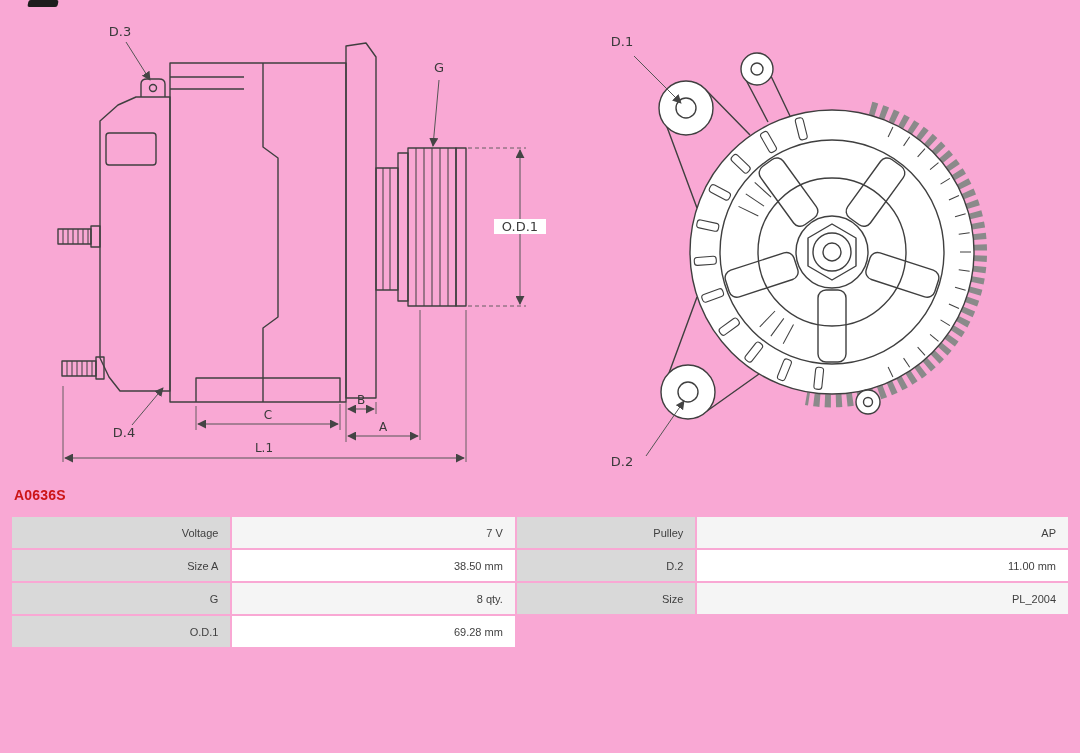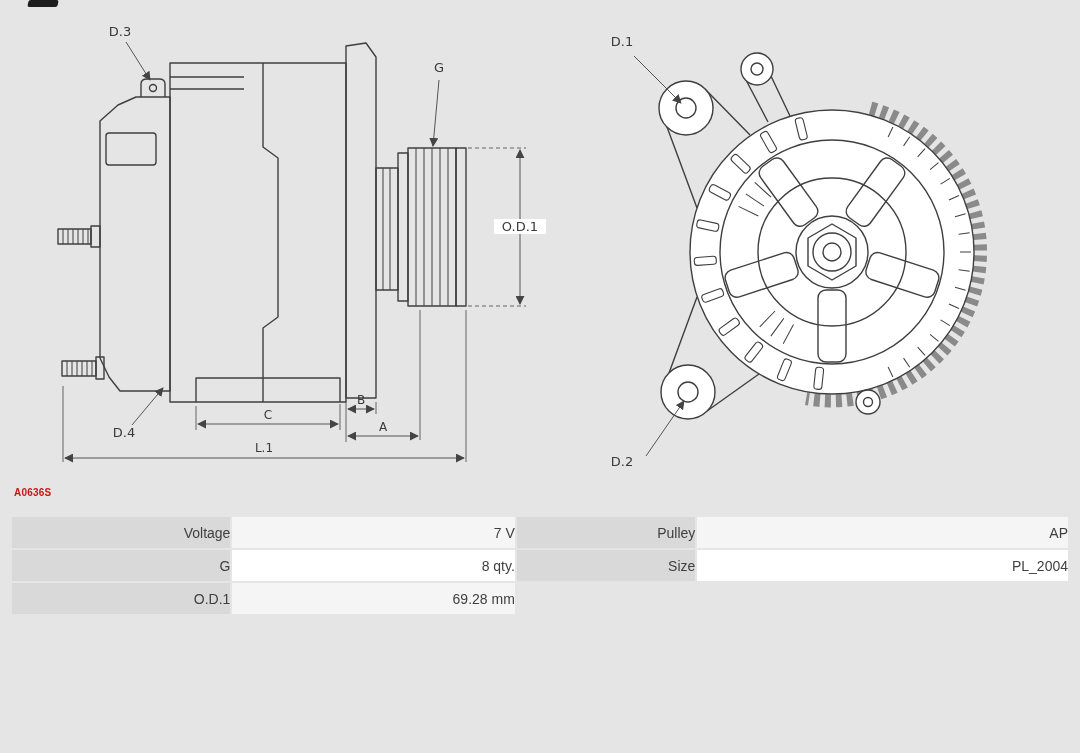--- a/index.html
+++ b/index.html
@@ -1,32 +1,32 @@
 <!DOCTYPE html>
 <html><head>
 <meta charset="utf-8">
 <style>
   * { box-sizing: border-box; }
   html,body { margin:0; padding:0; background:#ffffff; }
   body { font-family:"Liberation Sans", sans-serif; }
-  .screen { position:relative; width:1080px; height:753px; background:#e5e5e5; overflow:hidden; }
+  .screen { position:relative; width:1080px; height:753px; background:#f9a8d4; overflow:hidden; }
 
   .corner-artifact { position:absolute; left:28px; top:0; width:30px; height:7px;
     background:#1d1d1d; border-radius:2px; transform:skewX(-12deg); }
 
   .drawing { position:absolute; left:0; top:0; }
   svg text { font-family:"DejaVu Sans","Liberation Sans",sans-serif; font-size:13px; fill:#3a3a3a; }
   svg text.dim { font-size:12px; }
 
-  .part-number { position:absolute; left:14px; top:487px; font-size:10px; font-weight:bold;
+  .part-number { position:absolute; left:14px; top:487px; font-size:14px; font-weight:bold;
     color:#cc1517; letter-spacing:0.2px; }
 
   .spec-table-wrap { position:absolute; left:10px; top:515px; width:1060px; }
   table.spec { width:100%; border-collapse:separate; border-spacing:2px; table-layout:fixed; }
-  table.spec td { height:31px; padding:0 0; font-size:14px; color:#3f3f3f;
+  table.spec td { height:31px; padding:0 12px; font-size:11px; color:#3f3f3f;
     text-align:right; vertical-align:middle; white-space:nowrap; overflow:hidden; }
   td.lab { background:#d9d9d9; }
   tr:nth-child(odd) td.val { background:#f5f5f5; }
   tr:nth-child(even) td.val { background:#ffffff; }
   td.empty, tr:nth-child(odd) td.empty, tr:nth-child(even) td.empty { background:transparent; }
   col.c1 { width:20.8%; } col.c2 { width:26.9%; } col.c3 { width:17%; } col.c4 { width:35.3%; }
 </style>
 </head>
 <body>
 
@@ -220,20 +220,26 @@
           <col class="c4">
         </colgroup>
       <tbody>
         <tr>
           <td class="lab">Voltage</td>
           <td class="val">7 V</td>
           <td class="lab">Pulley</td>
           <td class="val">AP</td>
         </tr>
         <tr>
+          <td class="lab">Size A</td>
+          <td class="val">38.50 mm</td>
+          <td class="lab">D.2</td>
+          <td class="val">11.00 mm</td>
+        </tr>
+        <tr>
           <td class="lab">G</td>
           <td class="val">8 qty.</td>
           <td class="lab">Size</td>
           <td class="val">PL_2004</td>
         </tr>
         <tr>
           <td class="lab">O.D.1</td>
           <td class="val">69.28 mm</td>
           <td class="lab empty"></td>
           <td class="val empty"></td>

